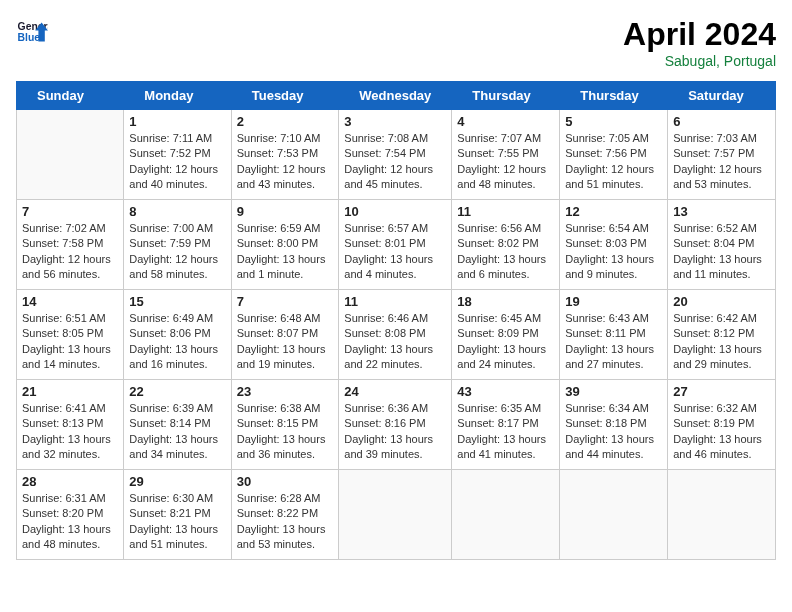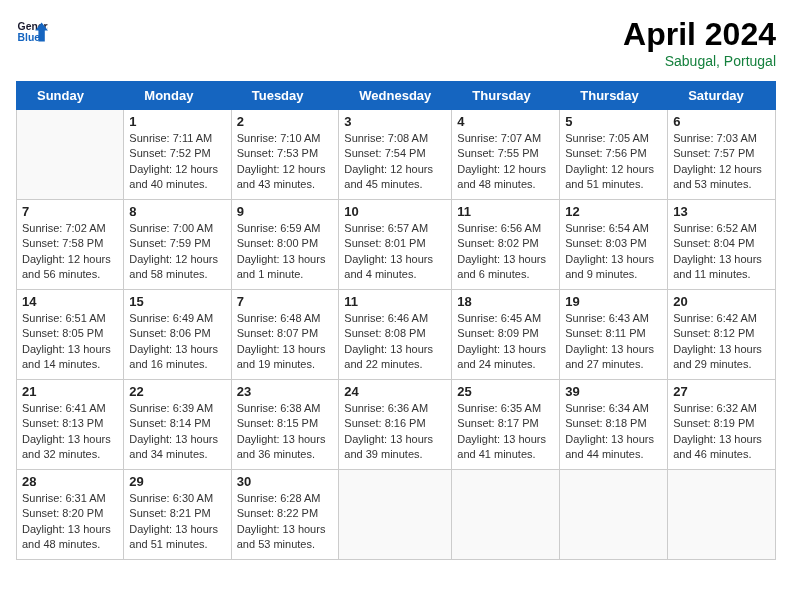--- a/index.html
+++ b/index.html
@@ -204,21 +204,21 @@
         </td>
         <td>
           <div class="day-number">23</div>
           <div class="day-info">Sunrise: 6:38 AM<br>Sunset: 8:15 PM<br>Daylight: 13 hours and 36 minutes.</div>
         </td>
         <td>
           <div class="day-number">24</div>
           <div class="day-info">Sunrise: 6:36 AM<br>Sunset: 8:16 PM<br>Daylight: 13 hours and 39 minutes.</div>
         </td>
         <td>
-          <div class="day-number">25</div>
+          <div class="day-number">43</div>
           <div class="day-info">Sunrise: 6:35 AM<br>Sunset: 8:17 PM<br>Daylight: 13 hours and 41 minutes.</div>
         </td>
         <td>
           <div class="day-number">39</div>
           <div class="day-info">Sunrise: 6:34 AM<br>Sunset: 8:18 PM<br>Daylight: 13 hours and 44 minutes.</div>
         </td>
         <td>
           <div class="day-number">27</div>
           <div class="day-info">Sunrise: 6:32 AM<br>Sunset: 8:19 PM<br>Daylight: 13 hours and 46 minutes.</div>
         </td>

